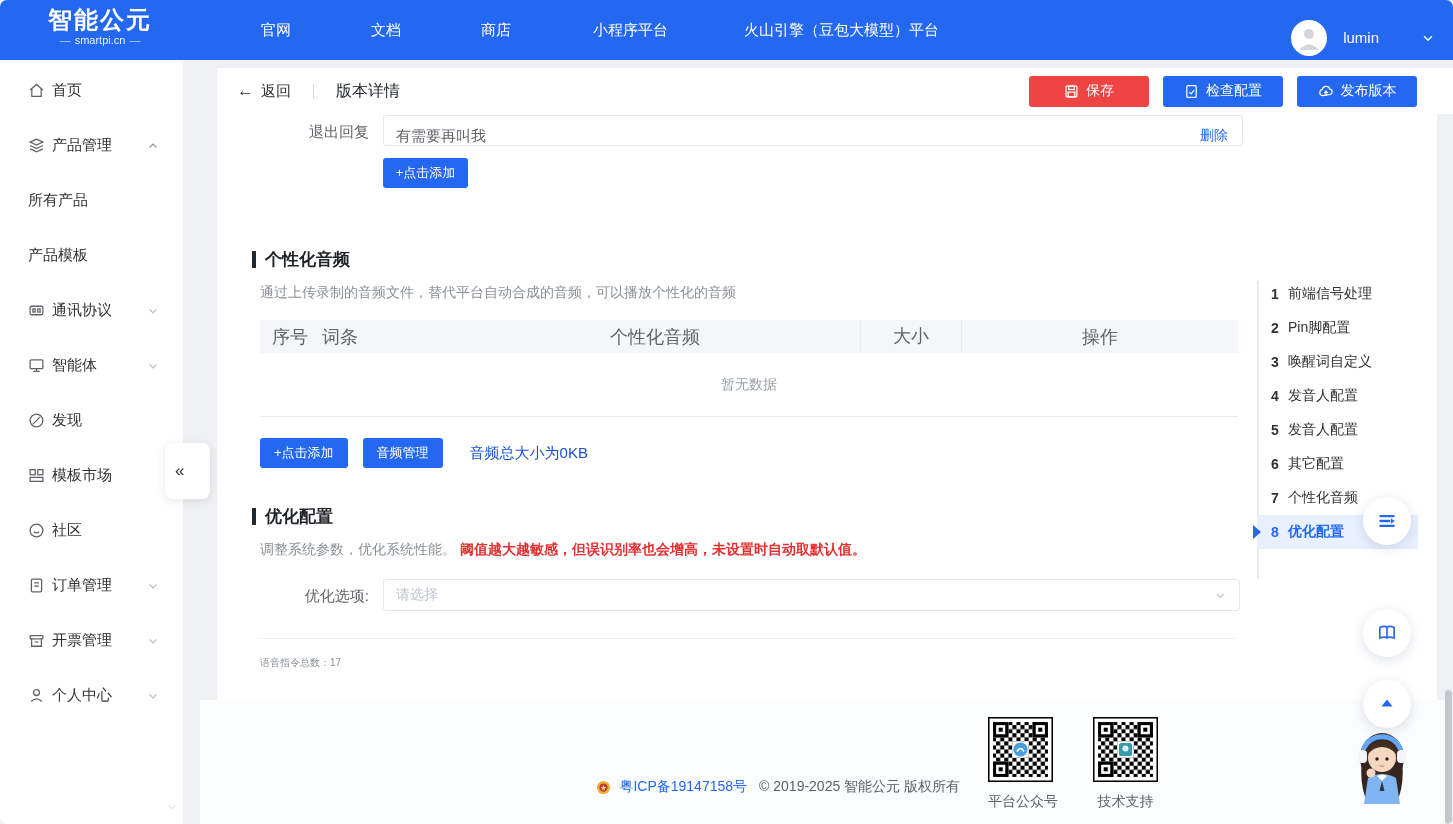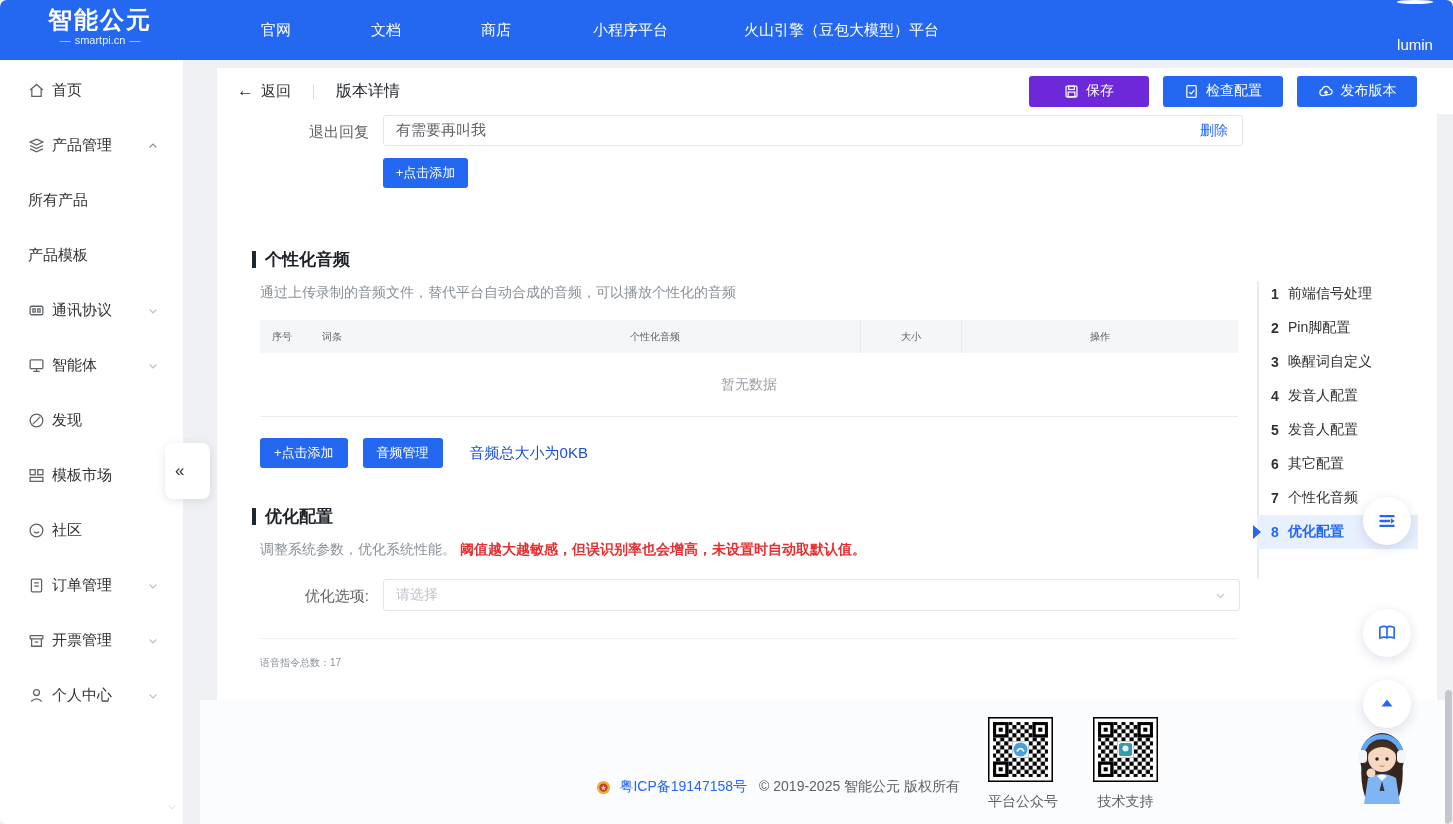--- a/index.html
+++ b/index.html
@@ -7,21 +7,21 @@
   body { font-family:"Liberation Sans","DejaVu Sans",sans-serif; background:#eef0f3; overflow:hidden; }
   #stage { position:relative; width:1453px; height:824px; background:#eef0f3; overflow:hidden;border-radius:7px; }
 
   
   .top-header { position:absolute; left:0; top:0; width:1453px; height:60px; background:#2468f2; z-index:30; }
   .logo { position:absolute; left:40px; top:7px; width:120px; text-align:center; color:#fff; cursor:pointer; }
   .logo-title { font-size:24px; font-weight:bold; letter-spacing:2px; line-height:26px; white-space:nowrap; }
   .logo-sub { font-size:11px; color:#eaf1ff; margin-top:1px;text-align:center; }
   .logo-sub:before, .logo-sub:after { content:"—"; margin:0 4px; color:#bcd2ff; }
   .hnav-item { position:absolute; top:0; height:60px; line-height:60px; color:#ffffff; font-size:15px; cursor:pointer; white-space:nowrap; }
-  .user-area { position:absolute; right:18px; top:0; height:75px; display:flex; align-items:center; gap:32px;flex-direction:column; }
+  .user-area { position:absolute; right:18px; top:0; height:75px; display:flex; align-items:center; gap:16px; }
   .avatar { width:36px; height:36px; border-radius:50%; background:#fff; border:2px solid #fff; display:flex; align-items:center; justify-content:center; overflow:hidden; cursor:pointer; }
   .username { color:#fff; font-size:15px; cursor:pointer; }
   .user-chevron { margin-left:26px; cursor:pointer; display:flex; }
 
   
   .sidebar { position:absolute; left:0; top:60px; width:183px; height:764px; background:#fff; z-index:20; }
   .side-item { position:relative; height:55px; display:flex; align-items:center; padding-left:28px; color:#303133; font-size:15px; cursor:pointer; }
   .side-item .s-icon { width:17px; height:17px; margin-right:7px; display:flex; }
   .side-item.sub { color:#303133; }
   .side-item .chev { position:absolute; right:24px; display:flex; }
@@ -29,37 +29,37 @@
   .collapse-tab { position:absolute; left:165px; top:443px; width:45px; height:56px; background:#fff; border-radius:8px; box-shadow:0 2px 10px rgba(0,0,0,.10); z-index:22; display:flex; align-items:center; padding-left:10px; color:#303133; font-size:17px; cursor:pointer; }
 
   
   .toolbar { position:absolute; left:217px; top:68px; width:1236px; height:46px; background:#fff; display:flex; align-items:center; z-index:5; }
   .back-group { display:flex; align-items:center; margin-left:20px; cursor:pointer; color:#303133; font-size:15px; }
   .back-arrow { font-size:17px; margin-right:7px; }
   .tb-divider { width:1px; height:15px; background:#d8dbe0; margin:0 22px; }
   .tb-title { font-size:16px; color:#1f2329; }
   .tb-buttons { margin-left:auto; margin-right:36px; display:flex; gap:14px; }
   .tb-btn { height:31px; min-width:120px; border:none; border-radius:3px; color:#fff; font-size:14px; display:flex; align-items:center; justify-content:center; gap:7px; cursor:pointer; font-family:inherit; }
-  .btn-green { background:#6d28d9; }
+  .btn-green { background:#ef4444; }
   .btn-blue { background:#2468f2; }
 
   
   .card { position:absolute; left:217px; top:114px; width:1220px; height:586px; background:#fff; z-index:4; }
   .exit-label { position:absolute; left:90px; top:9px; width:62px; text-align:right; font-size:15px; color:#606266; }
-  .exit-input-wrap { position:absolute; left:166px; top:1px; width:860px; height:31px; border:1px solid #e3e6ec; border-radius:3px; background:#fff; display:flex; align-items:center; }
+  .exit-input-wrap { position:absolute; left:166px; top:1px; width:860px; height:31px; border:1px solid #e3e6ec; border-radius:3px; background:#fff; display:flex; align-items:flex-end; }
   .exit-input { flex:1; border:none; outline:none; font-size:15px; color:#5f6368; padding:0 12px; background:transparent; font-family:inherit; }
   .delete-link { font-size:14px; color:#2468f2; margin-right:14px; cursor:pointer; white-space:nowrap; }
   .add-btn { position:absolute; left:166px; top:44px; width:85px; height:30px; background:#2468f2; color:#fff; font-size:13px; border:none; border-radius:3px; cursor:pointer; font-family:inherit; }
   .sec-title { position:absolute; left:35px; display:flex; align-items:center; font-size:17px; font-weight:bold; color:#1f2329; }
   .sec-title:before { content:""; width:4px; height:17px; background:#1f2933; margin-right:9px; }
   .sec-desc { position:absolute; left:43px; font-size:14px; color:#8a9199; white-space:nowrap; }
   .sec-desc .warn { color:#e43030; font-weight:bold; }
 
   .audio-table { position:absolute; left:43px; top:206px; width:978px; }
-  .at-head { display:flex; height:33px; background:#f5f6f8; align-items:center; font-size:10px; color:#606266; }
+  .at-head { display:flex; height:33px; background:#f5f6f8; align-items:center; font-size:18px; color:#606266; }
   .at-col { padding:0 12px; white-space:nowrap; }
   .c1 { width:50px; } .c2 { width:140px; }
   .c3 { width:410px; text-align:center; }
   .c4 { width:102px; text-align:center; border-left:1px solid #e9ebf0; border-right:1px solid #e9ebf0; height:33px; line-height:33px; }
   .c5 { flex:1; text-align:center; }
   .at-body { height:64px; border-bottom:1px solid #e9ebf0; display:flex; align-items:center; justify-content:center; font-size:14px; color:#9aa0a8; }
 
   .audio-btn-row { position:absolute; left:43px; top:324px; display:flex; align-items:center; gap:15px; }
   .a-btn { height:30px; padding:0 14px; background:#2468f2; color:#fff; font-size:13px; border:none; border-radius:3px; cursor:pointer; font-family:inherit; }
   .total-size { font-size:15px; color:#1d4ed8; margin-left:12px;text-align:right; }

